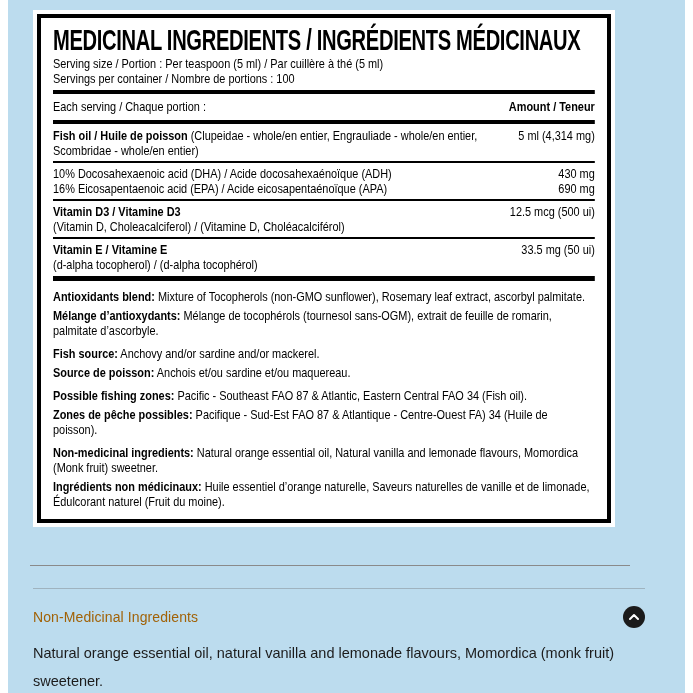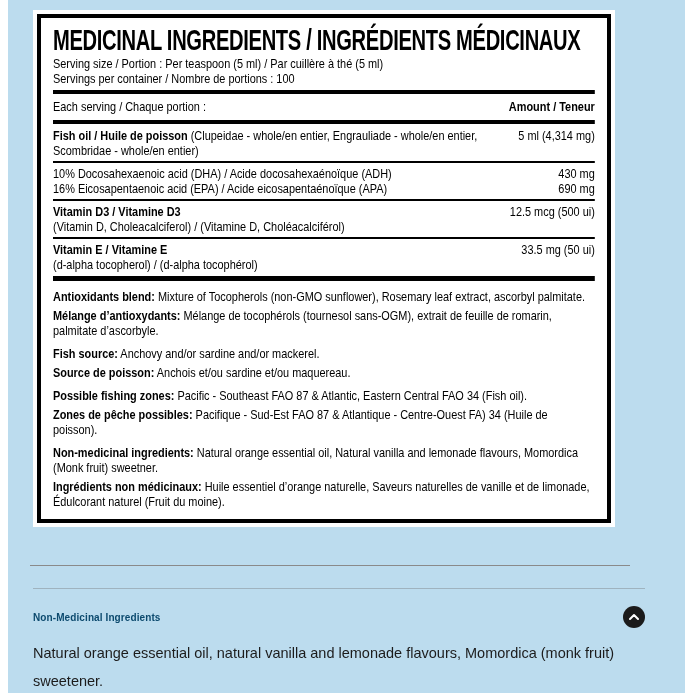--- a/index.html
+++ b/index.html
@@ -33,21 +33,21 @@
   .row .desc-line{display:block;font-weight:normal;}
 
   .para{font-size:13px;line-height:15px;margin-top:4px;}
   .para.group{margin-top:8px;}
 
   
   .under-line{position:absolute;left:30px;top:565px;width:600px;height:1px;background:#8a8a8a;}
   .acc-divider{position:absolute;left:33px;top:588px;width:612px;height:1px;background:#9fb3bf;}
   .acc-header{position:absolute;left:33px;top:603px;width:612px;height:28px;
               display:flex;justify-content:space-between;align-items:center;cursor:pointer;}
-  .acc-title{font-weight:bold;font-size:10px;color:#0c4a6e;letter-spacing:0.1px;}
+  .acc-title{font-weight:normal;font-size:14px;color:#a16207;letter-spacing:0.1px;}
   .acc-btn{width:22px;height:22px;border-radius:50%;background:#1b1b1b;border:none;
            display:flex;align-items:center;justify-content:center;cursor:pointer;padding:0;}
   .acc-body{position:absolute;left:33px;top:639px;width:618px;font-size:14.5px;line-height:28px;color:#1c1c1c;}
 </style>
 </head>
 <body>
 
 <div class="blue-bg"></div>
 
 <div class="label-wrap">

